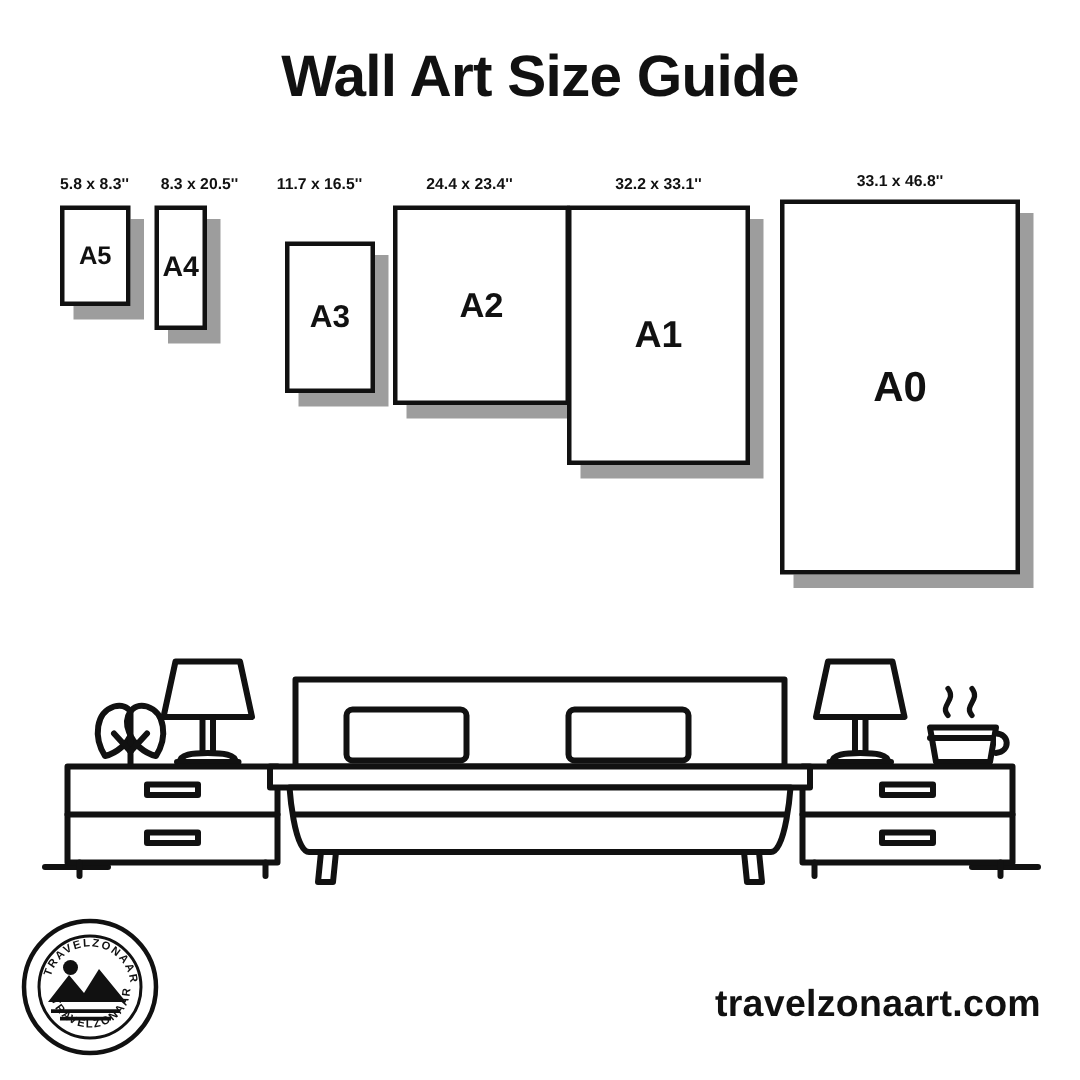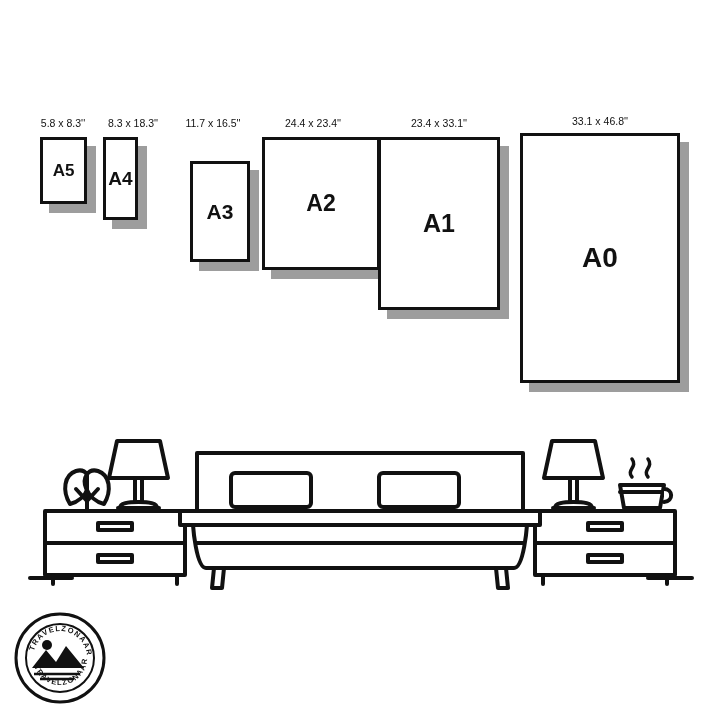--- a/index.html
+++ b/index.html
@@ -41,21 +41,21 @@
     top: 105px;
     width: 720px;
     height: 290px;
   }
   .frame-group {
     position: absolute;
   }
   .dim-label {
     position: absolute;
     font-size: 10.5px;
-    font-weight: normal;
+    font-weight: bold;
     color: #111111;
     white-space: nowrap;
     text-align: center;
   }
   .frame {
     position: absolute;
     background: #ffffff;
     border: 3px solid #111111;
     box-sizing: border-box;
     box-shadow: 9px 9px 0 0 #9d9d9d;
@@ -94,53 +94,54 @@
     font-weight: bold;
     color: #111111;
     letter-spacing: 0.2px;
   }
 </style>
 </head>
 <body>
 
 <div class="page">
 
+  <div class="title">Wall Art Size Guide</div>
 
   <div class="chart">
 
     <div class="frame-group" style="left:34px; top:0;">
       <div class="dim-label" style="left:0; top:12px; width:58px;">5.8 x 8.3''</div>
       <div class="frame" style="left:6px; top:32px; width:47px; height:67px;">
         <span class="fname" style="font-size:17px;">A5</span>
       </div>
     </div>
 
     <div class="frame-group" style="left:98px; top:0;">
-      <div class="dim-label" style="left:0; top:12px; width:70px;">8.3 x 18.3''</div>
+      <div class="dim-label" style="left:0; top:12px; width:70px;">8.3 x 20.5''</div>
       <div class="frame" style="left:5px; top:32px; width:35px; height:83px;">
         <span class="fname" style="font-size:19px;">A4</span>
       </div>
     </div>
 
     <div class="frame-group" style="left:172px; top:0;">
       <div class="dim-label" style="left:0; top:12px; width:82px;">11.7 x 16.5''</div>
       <div class="frame" style="left:18px; top:32px; width:60px; height:101px;margin-top:24px;">
         <span class="fname" style="font-size:21px;">A3</span>
       </div>
     </div>
 
     <div class="frame-group" style="left:262px; top:0;">
       <div class="dim-label" style="left:0; top:12px; width:102px;">24.4 x 23.4''</div>
       <div class="frame" style="left:0; top:32px; width:118px; height:133px;">
         <span class="fname" style="font-size:23px;">A2</span>
       </div>
     </div>
 
     <div class="frame-group" style="left:378px; top:0;">
-      <div class="dim-label" style="left:0; top:12px; width:122px;">23.4 x 33.1''</div>
+      <div class="dim-label" style="left:0; top:12px; width:122px;">32.2 x 33.1''</div>
       <div class="frame" style="left:0; top:32px; width:122px; height:173px;">
         <span class="fname" style="font-size:25px;">A1</span>
       </div>
     </div>
 
     <div class="frame-group" style="left:520px; top:0;">
       <div class="dim-label" style="left:0; top:10px; width:160px;">33.1 x 46.8''</div>
       <div class="frame" style="left:0; top:28px; width:160px; height:250px;">
         <span class="fname" style="font-size:28px;">A0</span>
       </div>
@@ -238,14 +239,15 @@
       <path id="logoArcBot" d="M 19 46 a 27 27 0 0 0 54 0" fill="none"></path>
       <text font-family="'Liberation Sans', sans-serif" font-size="7.5" font-weight="bold" fill="#111111" letter-spacing="1.2">
         <textPath href="#logoArcTop" startOffset="8%">TRAVELZONAART</textPath>
       </text>
       <text font-family="'Liberation Sans', sans-serif" font-size="7.5" font-weight="bold" fill="#111111" letter-spacing="1.2">
         <textPath href="#logoArcBot" startOffset="10%">TRAVELZONAART</textPath>
       </text>
     </svg>
   </div>
 
+  <div class="site">travelzonaart.com</div>
 
 </div>
 
 </body></html>

